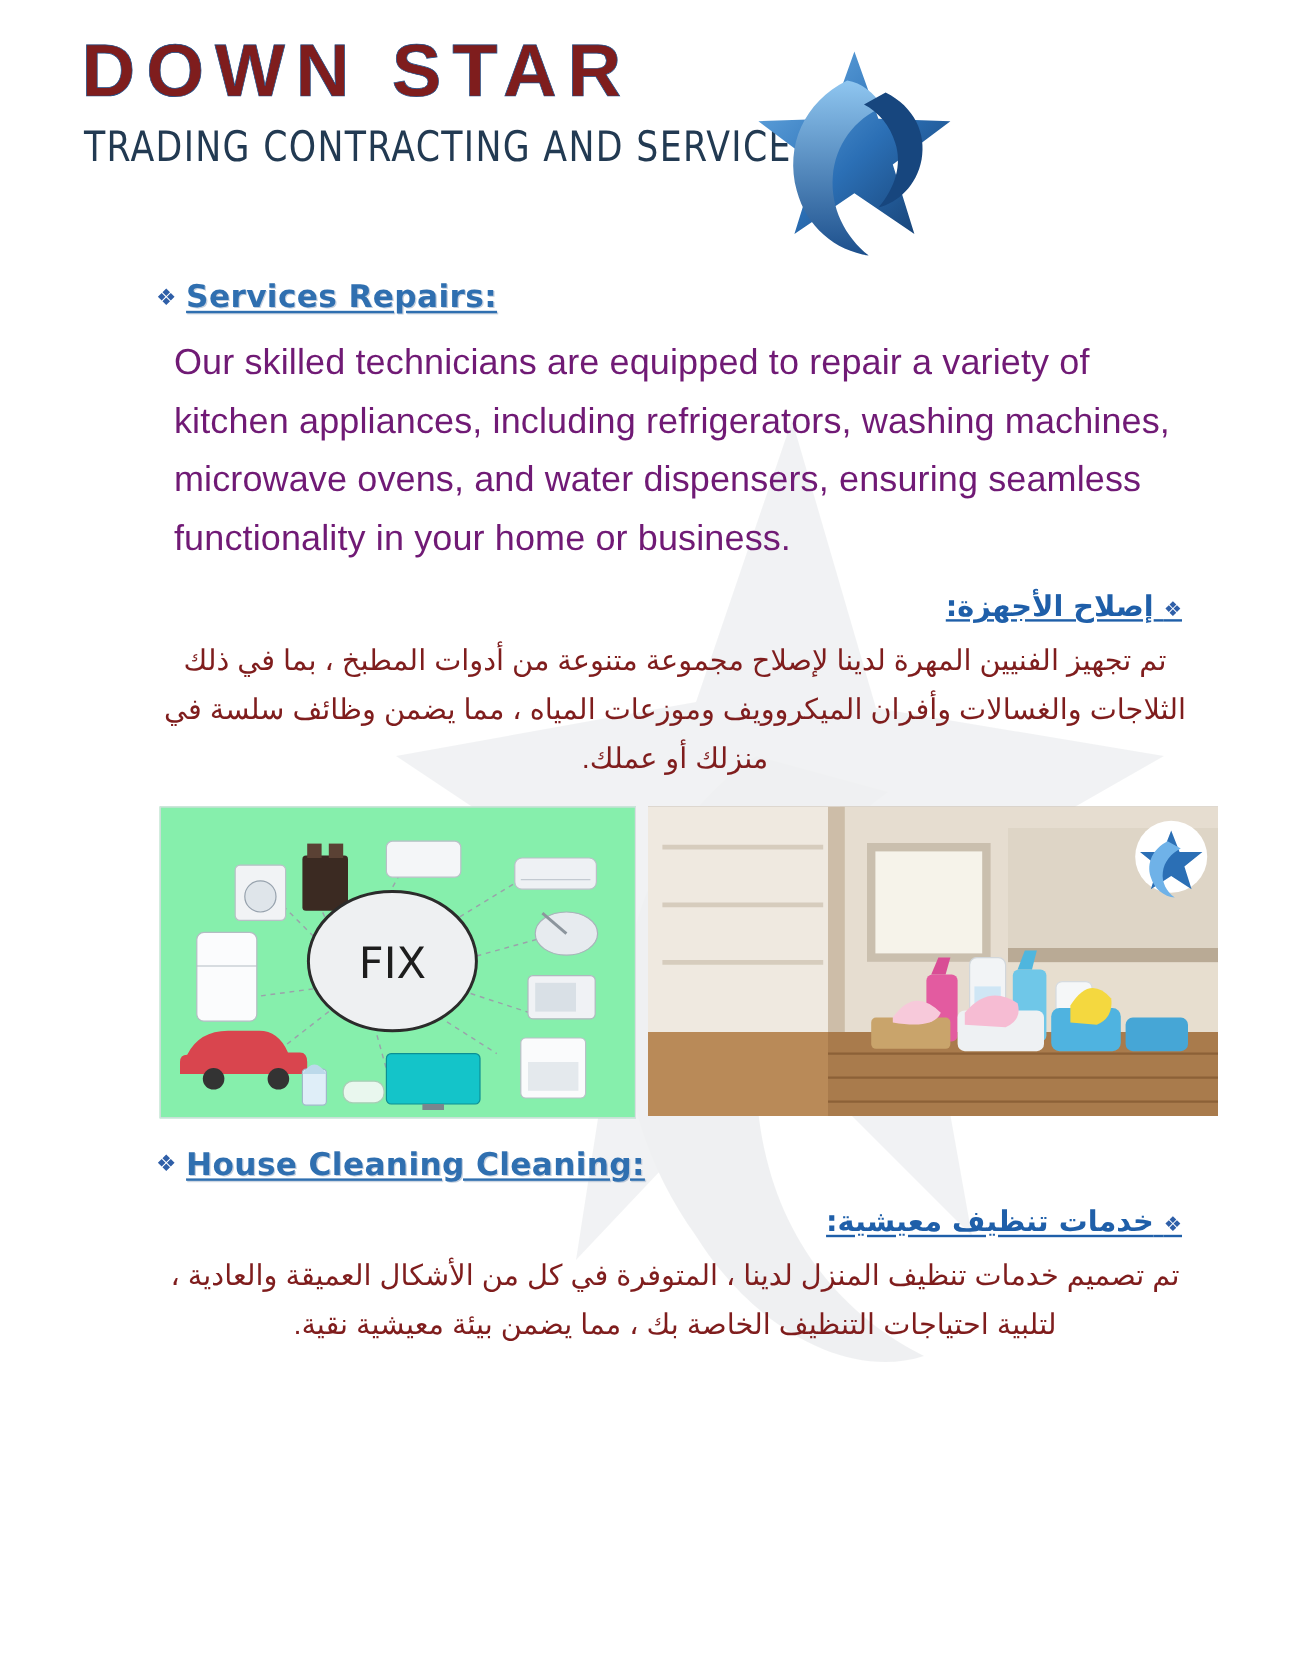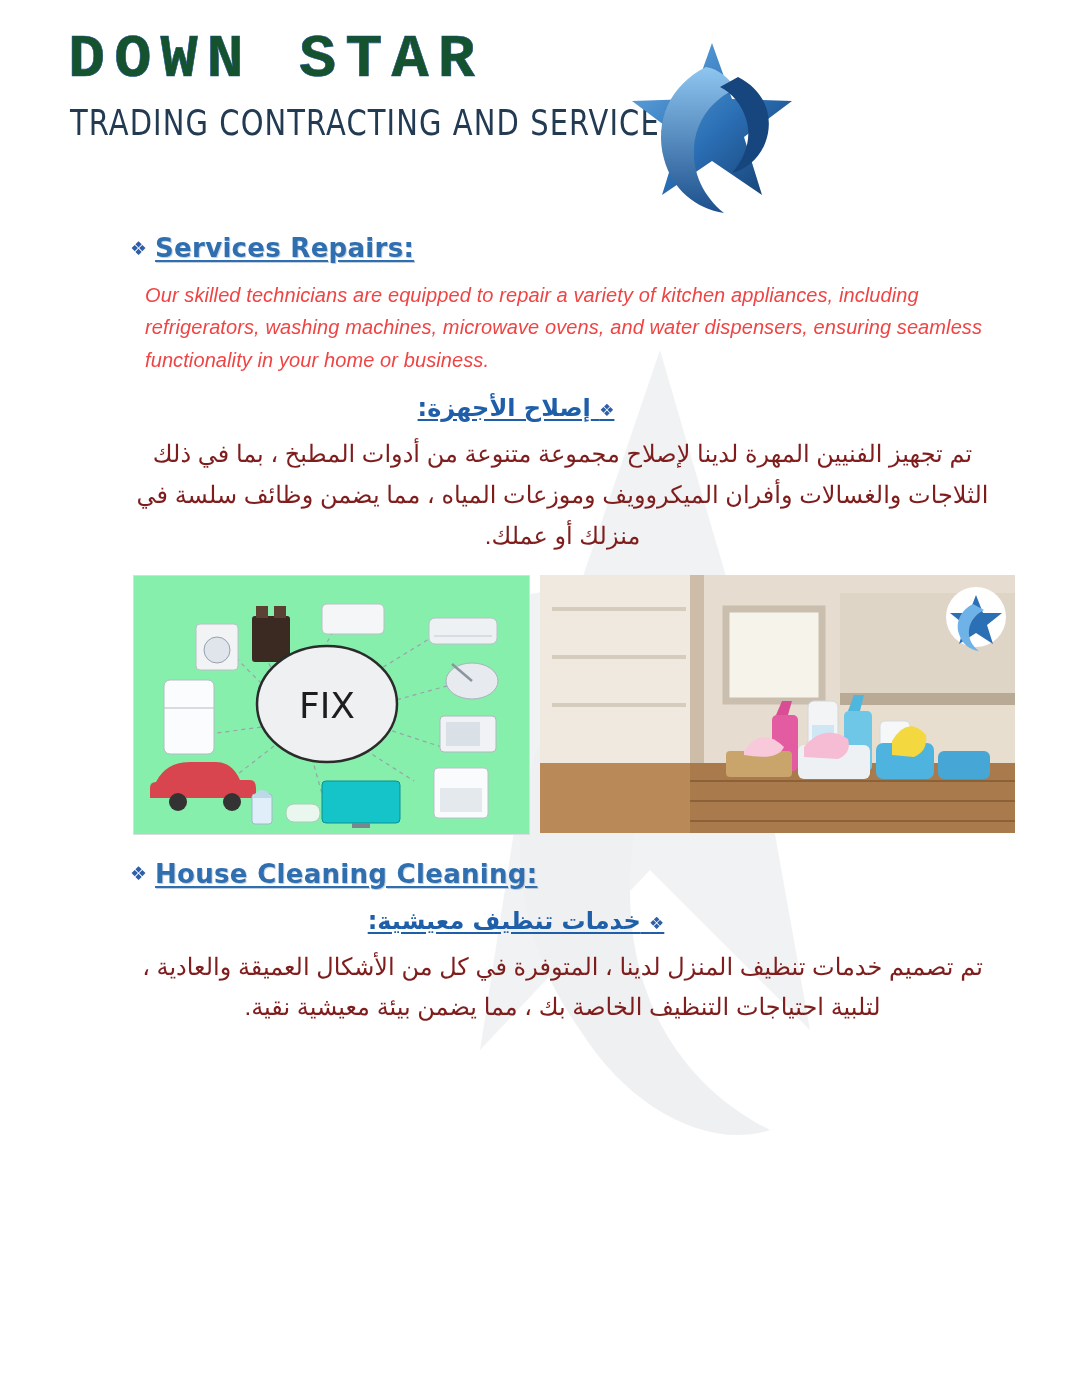--- a/index.html
+++ b/index.html
@@ -35,25 +35,25 @@
   }
 
   
   .logo-block {
     position: relative;
     margin: 26px 0 0 60px;
     width: 700px;
     height: 190px;
   }
   .logo-word {
-    font-family: Liberation Mono, monospace;
+    font-family: Liberation Sans, sans-serif;
     font-weight: bold;
     font-size: 62px;
     letter-spacing: 9px;
-    color: #14532d;
+    color: #7f1d1d;
     line-height: 1;
     margin: 29px 0 0 8px;
     -webkit-text-stroke: 0.6px #1a4e8a;
   }
   .logo-sub {
     font-family: "DejaVu Sans Condensed", "Liberation Sans Narrow", "Liberation Sans", sans-serif;
     font-size: 35px;
     letter-spacing: 1.2px;
     color: #223a52;
     margin: 12px 0 0 10px;
@@ -87,30 +87,29 @@
     font-weight: bold;
     color: #2f6fb0;
     text-decoration: underline;
     text-underline-offset: 3px;
     letter-spacing: .3px;
     text-shadow: 1px 1px 0 rgba(150,170,195,.55);
   }
 
   .para-en {
     margin: 16px 80px 0 145px;
-    font-size: 20px;
+    font-size: 30px;
     line-height: 1.62;
-    color: #ef4444;
+    color: #701a75;
     letter-spacing: .1px;
-    font-style: italic;
   }
 
   .heading-ar {
-    margin: 18px 48px 0 0;
-    text-align: center;
+    margin: 18px 95px 0 0;
+    text-align: right;
     direction: rtl;
     font-family: "DejaVu Sans", sans-serif;
     font-size: 24px;
     font-weight: bold;
     color: #1f5fa9;
     text-decoration: underline;
     text-underline-offset: 3px;
   }
   .heading-ar .bullet-diamond { font-size: 17px; }
 

